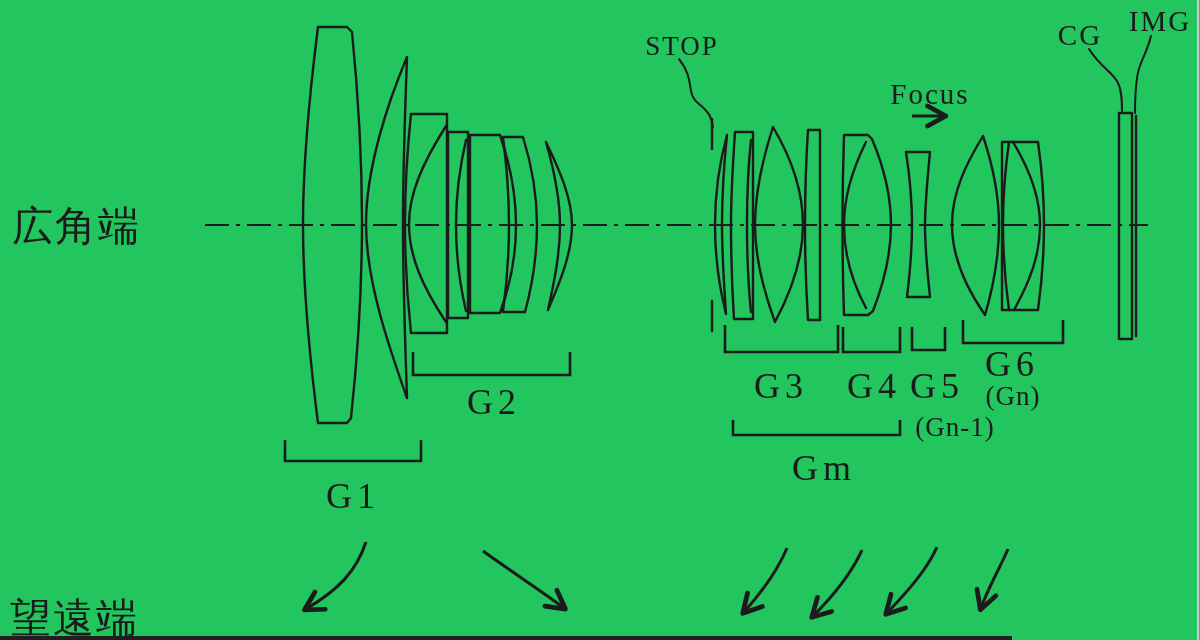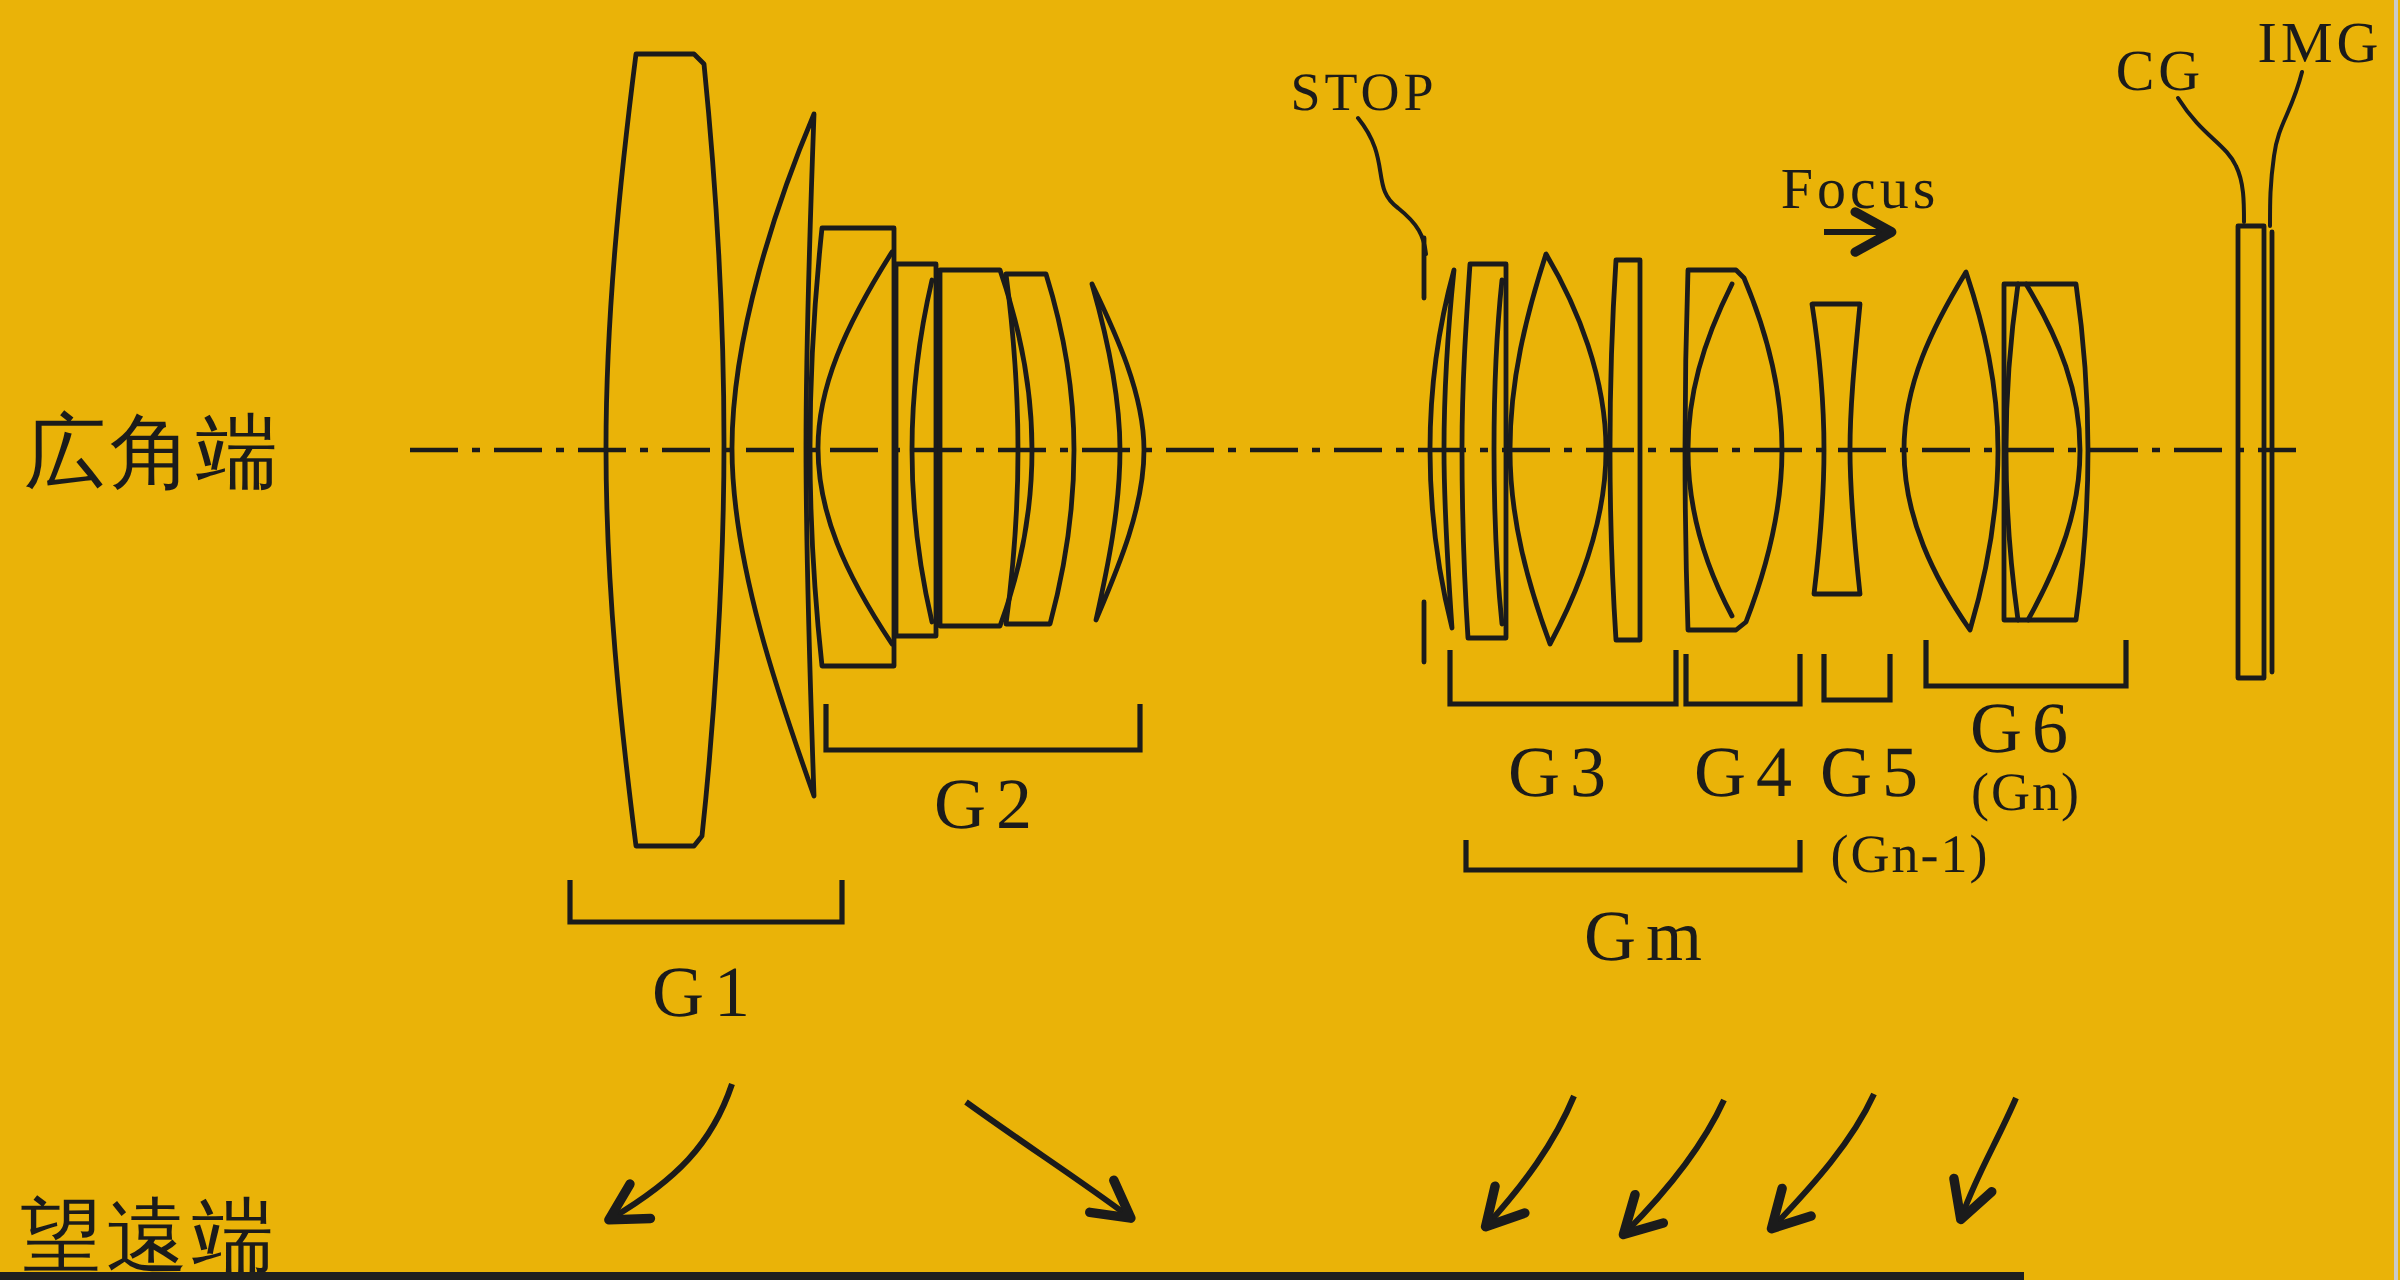--- a/index.html
+++ b/index.html
@@ -1,19 +1,19 @@
 <!DOCTYPE html>
 <html><head>
 <meta charset="utf-8">
 <style>
   html,body{margin:0;padding:0;background:#ffffff;}
   .canvas{
     position:relative;
     width:1200px;height:640px;
-    background:#eab308;
+    background:#22c55e;
     overflow:hidden;
     font-family:"Liberation Serif","DejaVu Serif",serif;
   }
   svg{display:block;}
   .ink{stroke:#1b1b1b;fill:none;stroke-linecap:round;stroke-linejoin:round;}
   .lens{stroke-width:2.4;}
   .thin{stroke-width:2;}
   .bracket{stroke-width:2.6;fill:none;stroke:#1b1b1b;}
   .arrow{stroke-width:3;fill:none;stroke:#1b1b1b;}
   .axis{stroke:#1b1b1b;stroke-width:2.2;fill:none;}

